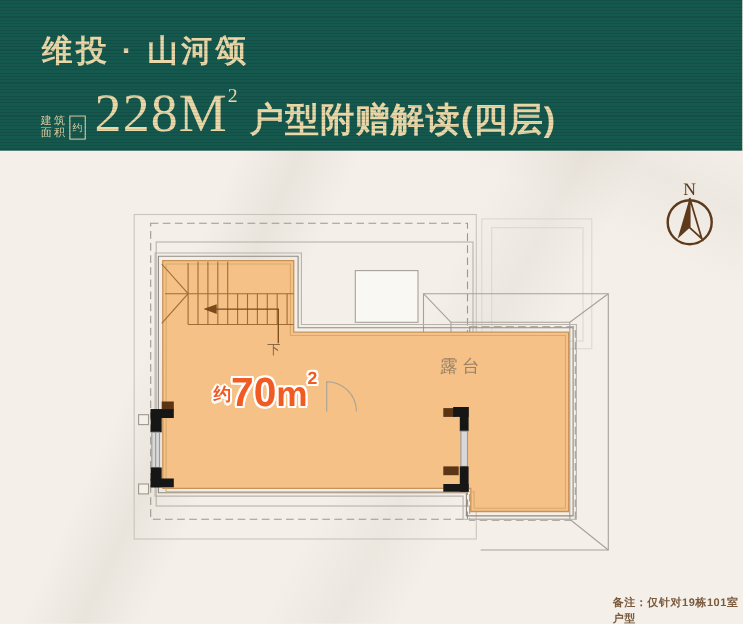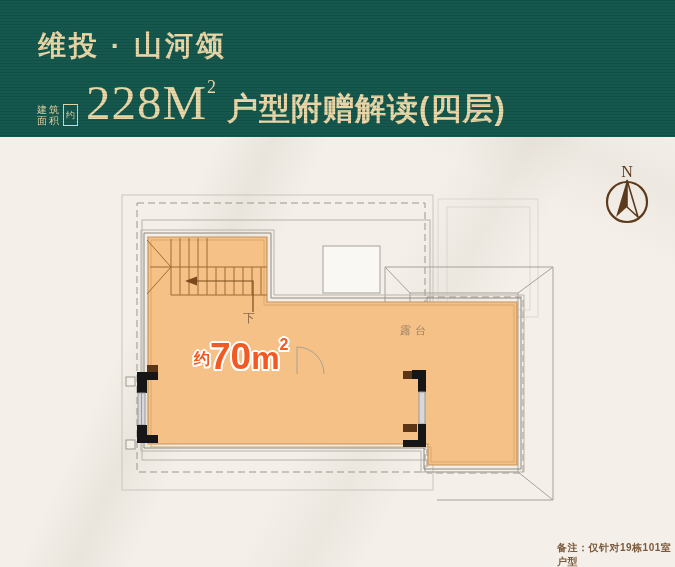--- a/index.html
+++ b/index.html
@@ -53,21 +53,21 @@
     font-family:"Liberation Serif","DejaVu Serif",serif;
     font-size:18px;vertical-align:26px;
   }
   .subtitle{
     font-size:31px;font-weight:bold;letter-spacing:1px;margin-left:10px;
   }
   
   svg.plan{position:absolute;left:0;top:0;}
   .lbl{position:absolute;pointer-events:none;}
   .down-label{left:243px;top:310px;font-size:12px;color:#8a6848;}
-  .terrace-label{left:400px;top:323px;font-size:11px;color:#9b8166;letter-spacing:4px;}
+  .terrace-label{left:400px;top:323px;font-size:16px;color:#9b8166;letter-spacing:4px;}
   .gift{
     left:194px;top:340px;display:flex;align-items:flex-end;
     color:#f15a22;font-weight:800;
     text-shadow:-1.5px -1.5px 0 #fff,1.5px -1.5px 0 #fff,-1.5px 1.5px 0 #fff,1.5px 1.5px 0 #fff,0 2px 0 #fff,2px 0 0 #fff,-2px 0 0 #fff,0 -2px 0 #fff;
   }
   .gift .approx{font-size:16px;margin-bottom:4px;}
   .gift .val{font-size:37px;line-height:34px;}
   .gift .unit{font-size:32px;line-height:32px;}
   .gift .sup{font-size:16px;align-self:flex-start;margin-top:-4px;}
   .gift .suffix{font-size:30px;line-height:32px;letter-spacing:1px;}

